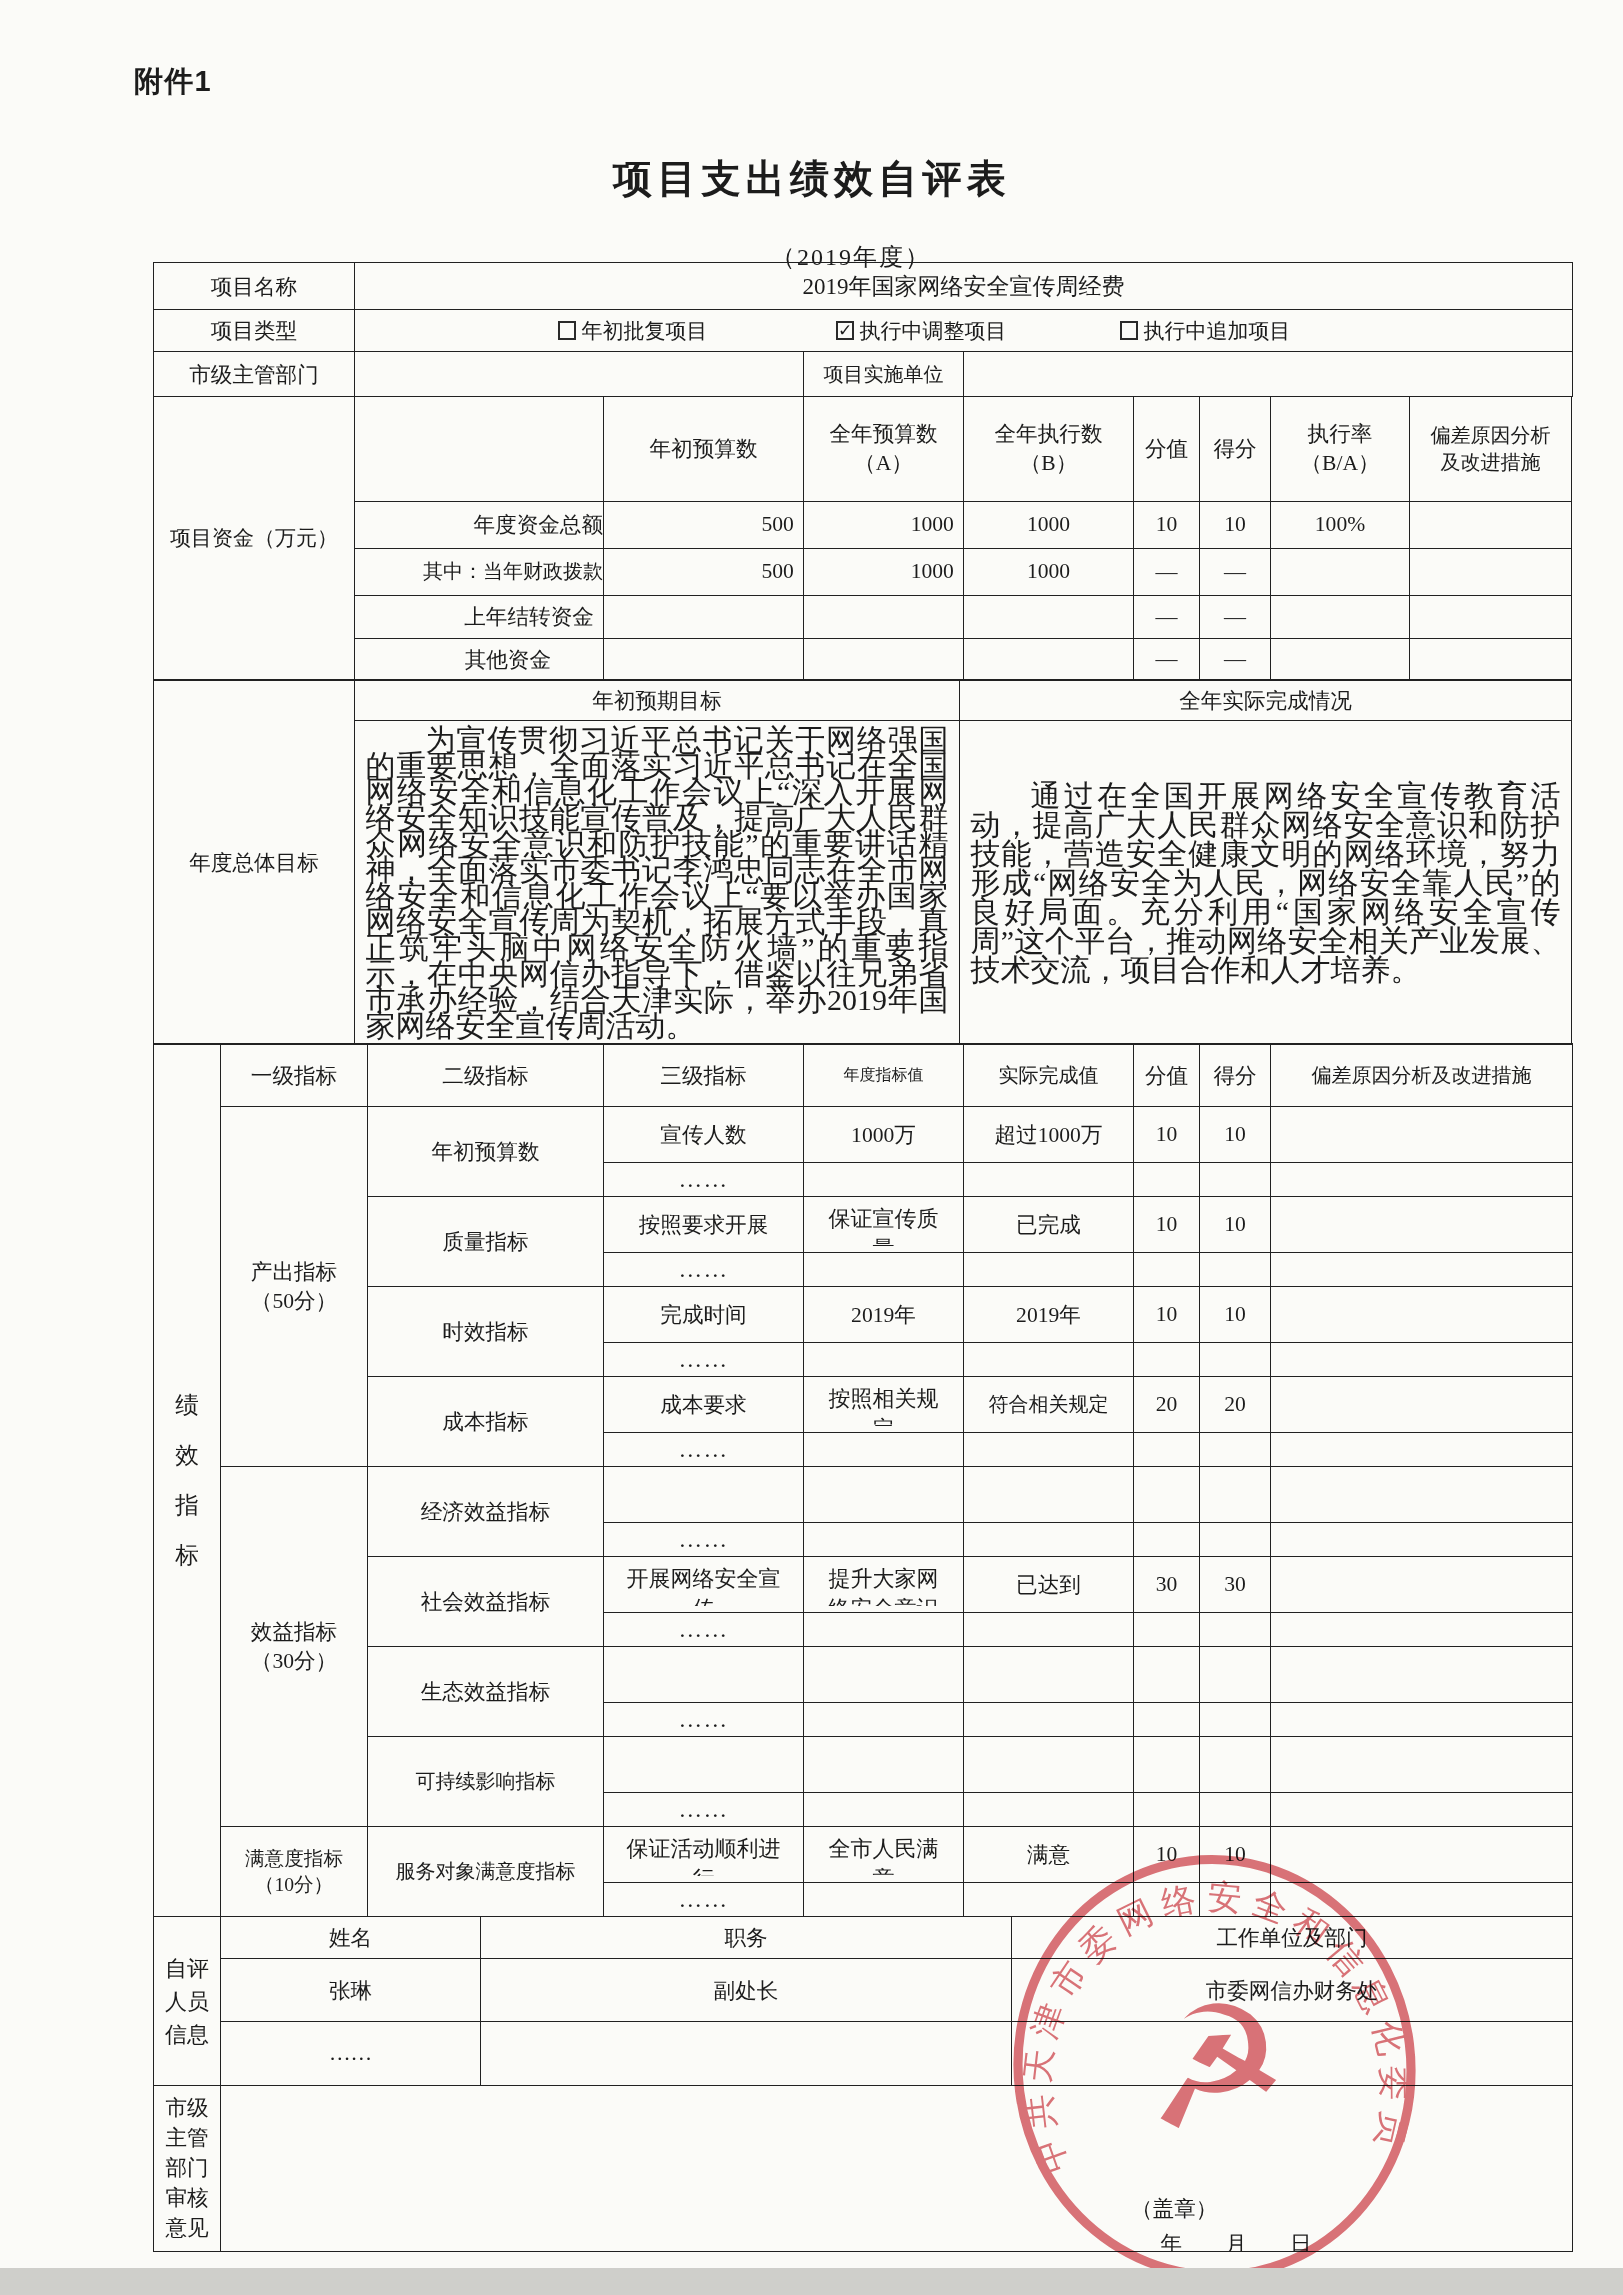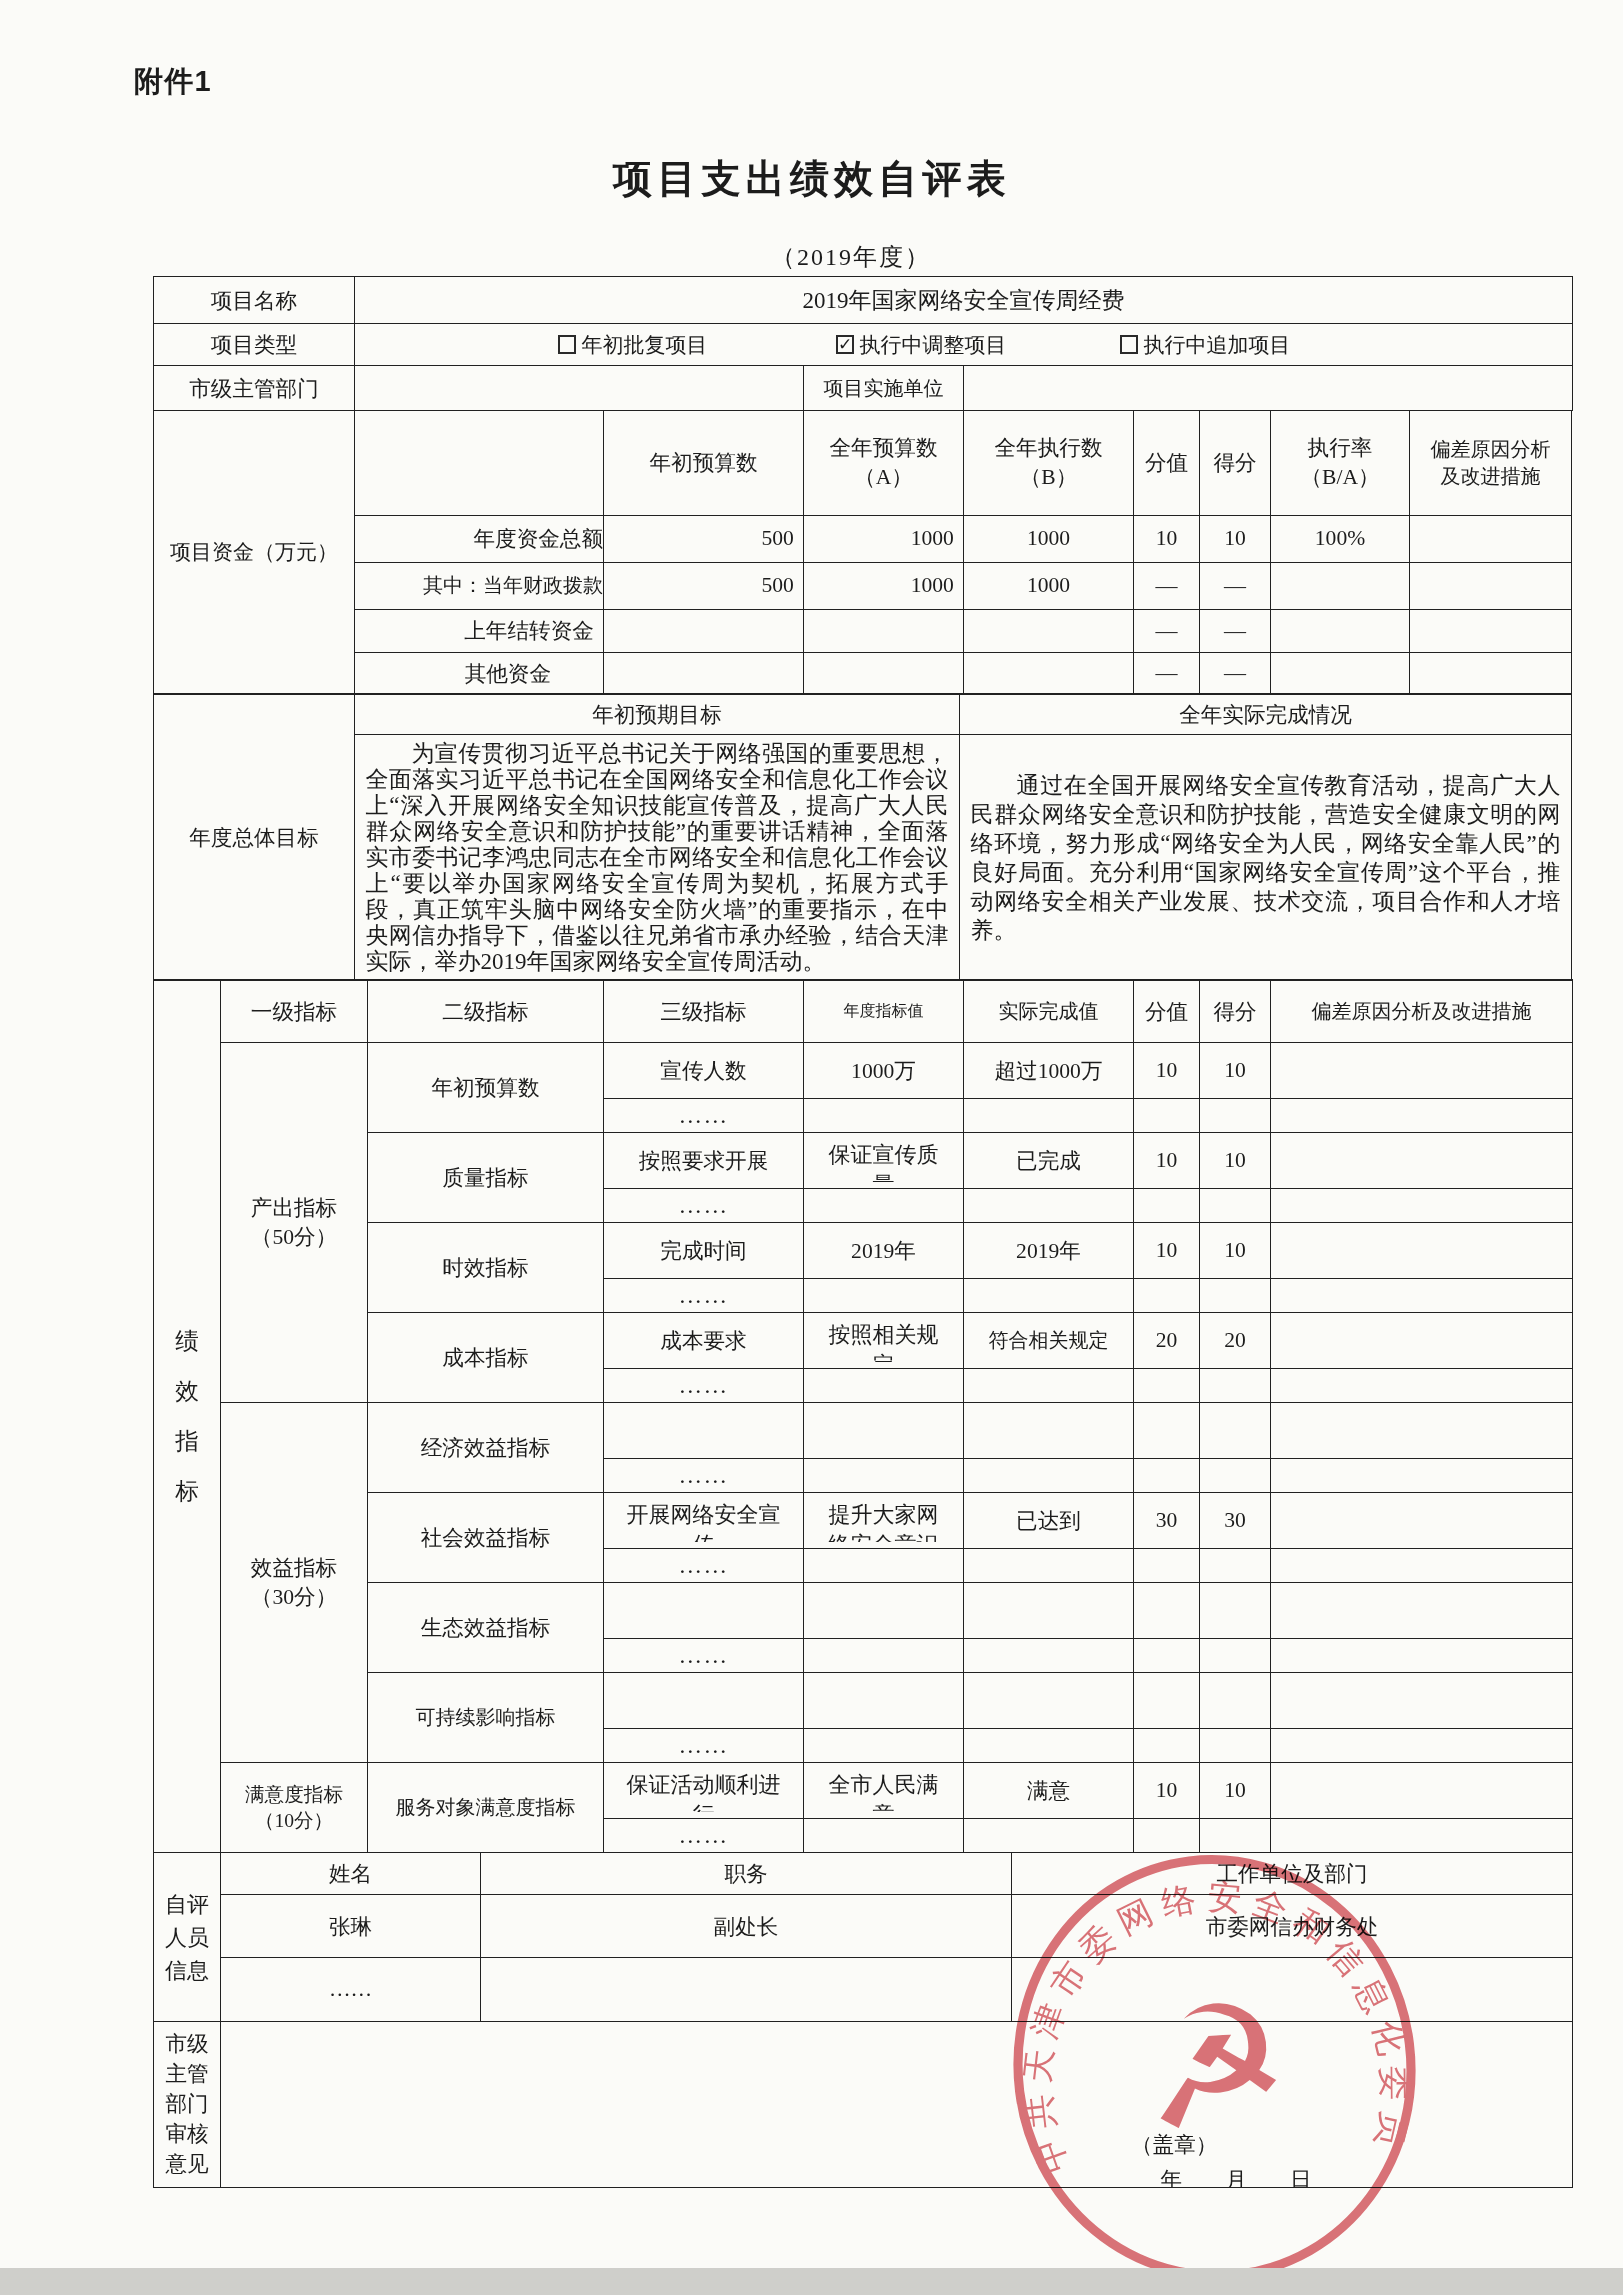--- a/index.html
+++ b/index.html
@@ -12,21 +12,21 @@
     overflow:hidden;
   }
   .hei { font-family:"Liberation Sans","DejaVu Sans",sans-serif; font-weight:bold; }
 
   #attachment { position:absolute; left:134px; top:62px; font-size:29px; letter-spacing:1.3px; }
   #doc-title  { position:absolute; left:0; top:152px; width:100%; text-align:center;
                 font-size:39px; letter-spacing:5.2px; }
   #doc-year   { position:absolute; left:39px; top:241px; width:100%; text-align:center;
                 font-size:24px; letter-spacing:2px; }
 
-  #sheet { position:absolute; left:153px; top:276px; width:1418px; }
+  #sheet { position:absolute; left:153px; top:262px; width:1418px; }
 
   table.tbl { border-collapse:collapse; table-layout:fixed; width:1418px;
               margin-top:-1.3px; }
   table.tbl:first-child { margin-top:0; }
   td { border:1.6px solid #212121; text-align:center; vertical-align:middle;
        font-size:21.6px; overflow:hidden; padding:0; }
   td.lft { text-align:right; padding-left:7.9px; }
   td.rgt { text-align:right; padding-right:9.2px; }
   .pl { white-space:pre-line; line-height:1.35; }
   .vside { white-space:pre-line; }
@@ -38,21 +38,21 @@
   .w5 { width:114px; height:42px; }
   .w7 { width:158px; height:42px; }
 
   .cbrow { position:relative; height:100%; }
   .cbitem { position:absolute; top:50%; transform:translateY(-50%);
             display:flex; align-items:center; gap:5.2px; font-size:21px; }
   .box { display:inline-block; width:18.3px; height:18.3px; border:2px solid #2a2a2a;
          line-height:15.7px; text-align:center; font-size:17px;
          font-family:"DejaVu Sans",sans-serif; }
 
-  .para { font-size:23px; line-height:26px; text-align:justify; text-indent:2em;
+  .para { font-size:30px; line-height:26px; text-align:justify; text-indent:2em;
           padding:5.2px 10.5px; }
 
   #stamp { position:absolute; left:992px; top:1845px; width:445px; height:445px;
            opacity:.82; mix-blend-mode:multiply; pointer-events:none;
            transform:rotate(-7deg); }
   #seal-note { position:absolute; left:910px; top:108px; width:209px;
                text-align:left; font-size:21.6px; }
   #date-line { position:absolute; left:871px; top:143px; width:288px;
                text-align:center; font-size:21.6px; white-space:pre; }
   #scan-strip { position:absolute; left:0; top:2268px; width:1624px; height:27.5px;

